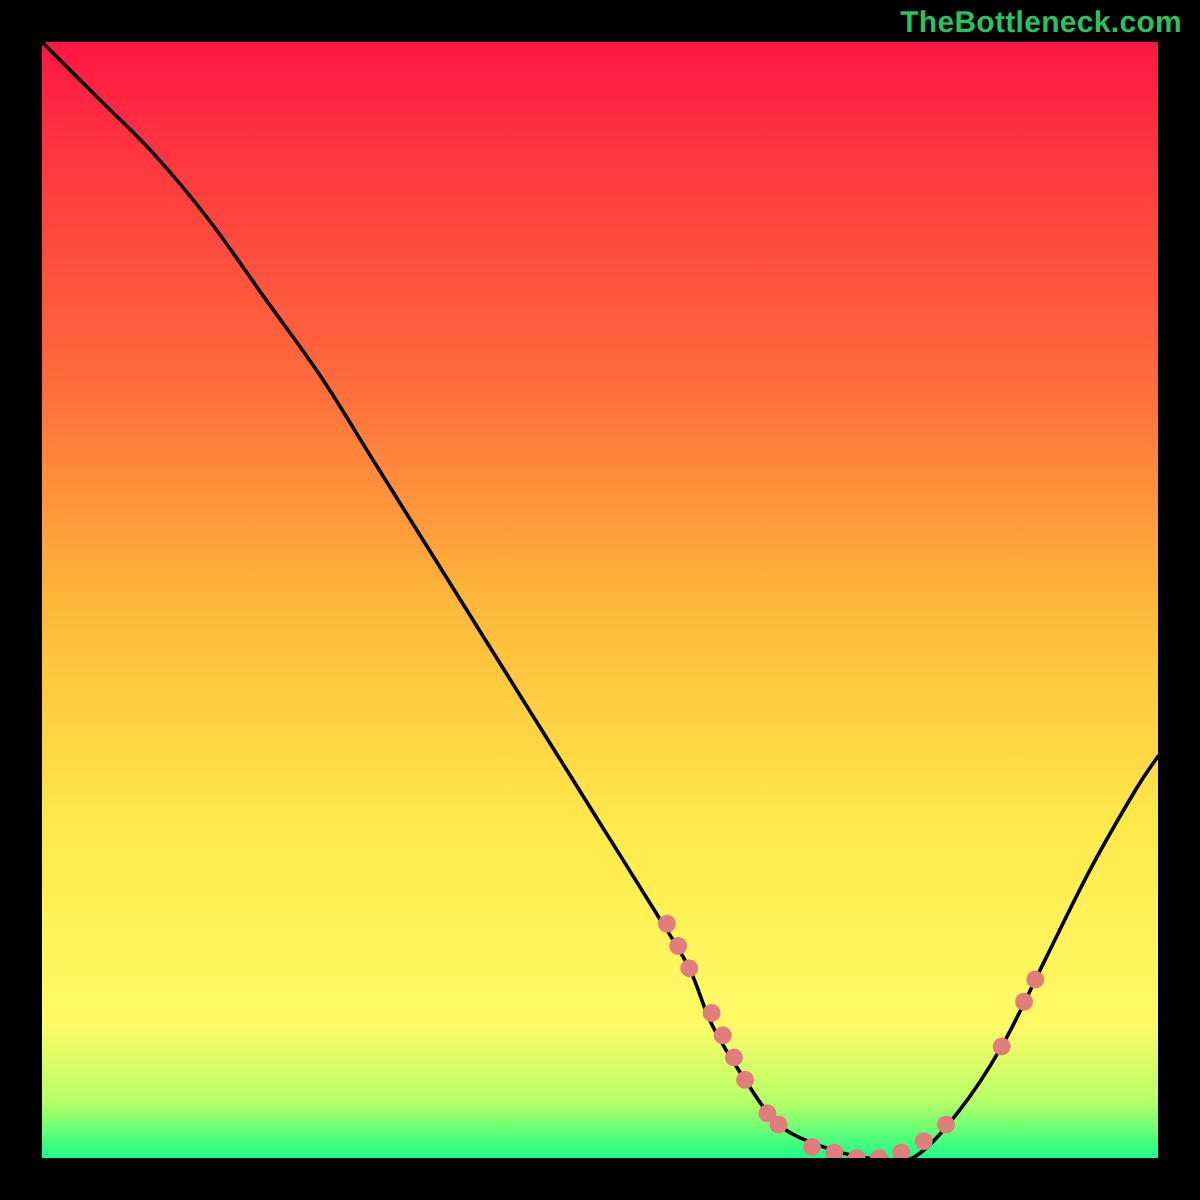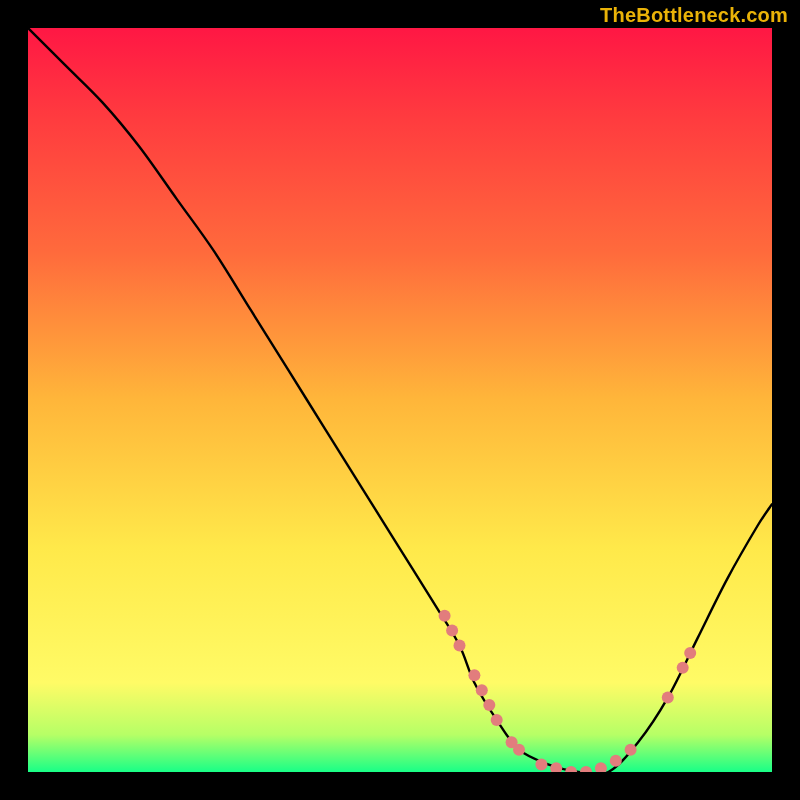--- a/index.html
+++ b/index.html
@@ -14,21 +14,21 @@
   .frame {
     position: relative;
     width: 800px;
     height: 800px;
     background: #000;
   }
   .watermark {
     position: absolute;
     top: 4px;
     right: 12px;
-    color: #eab308;
+    color: #22c55e;
     font-size: 20px;
     font-weight: 600;
     letter-spacing: 0.2px;
     z-index: 5;
   }
   .plot {
     position: absolute;
     left: 28px;
     top: 28px;
     width: 744px;

